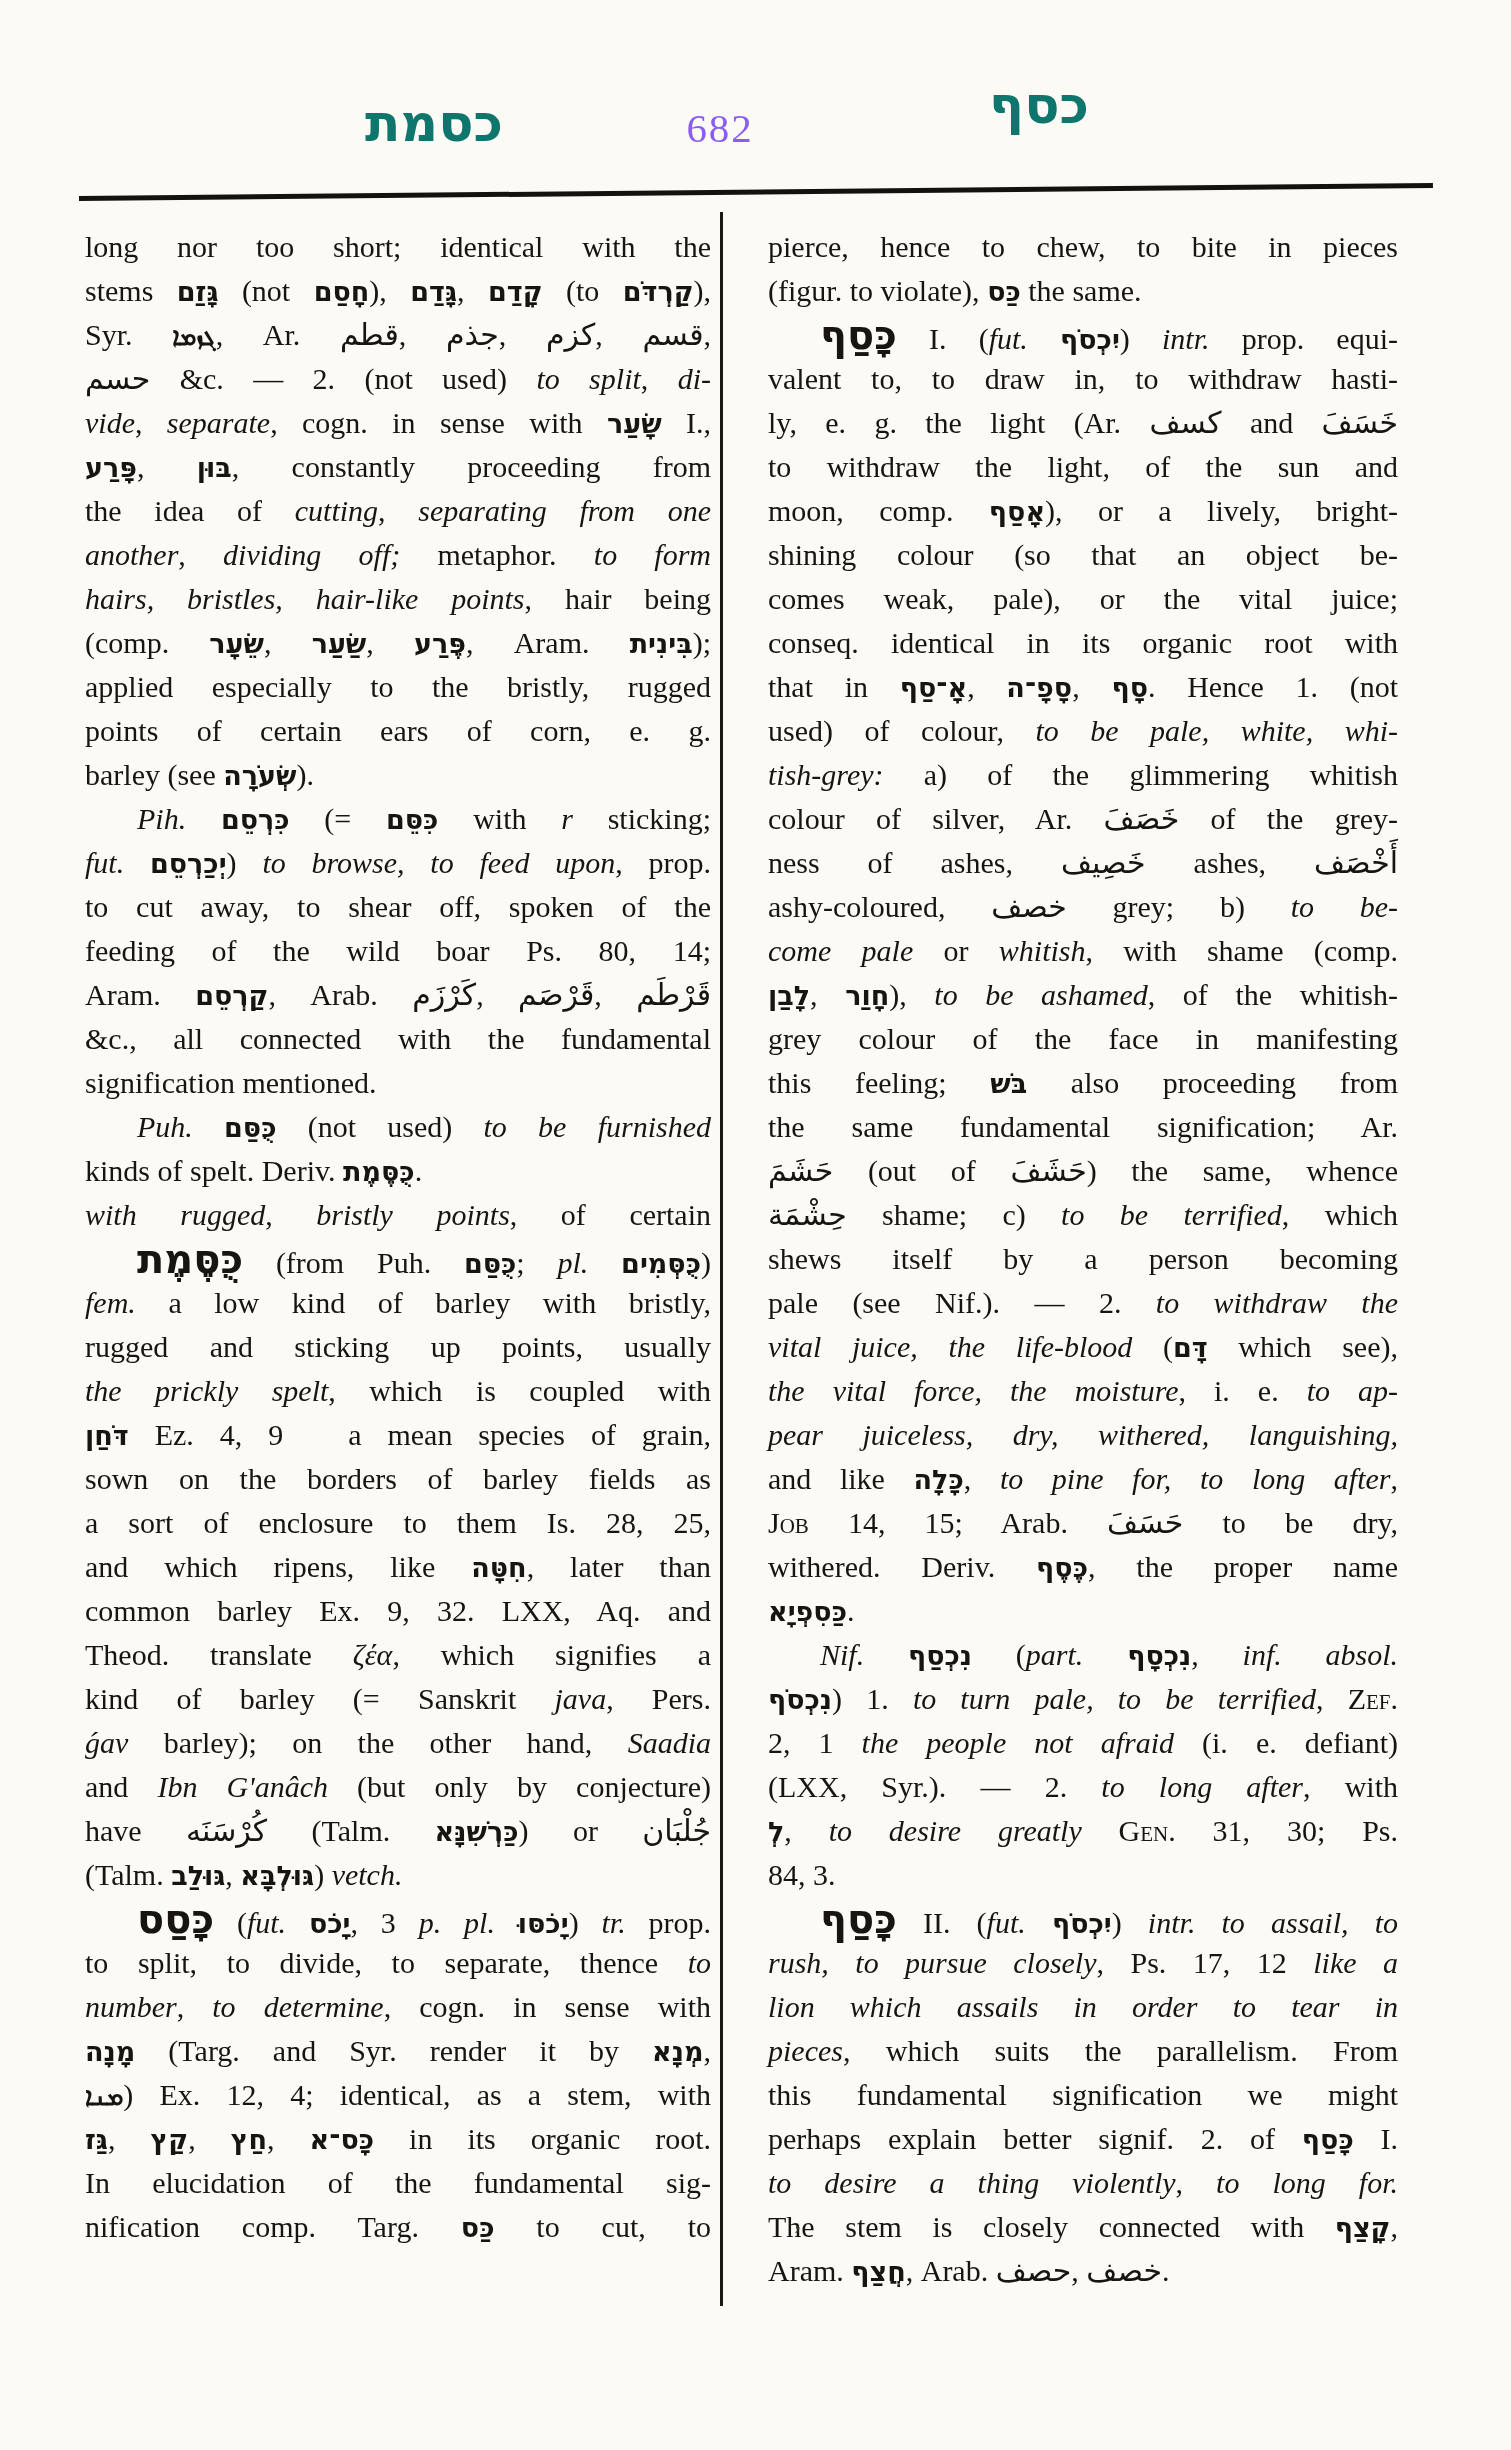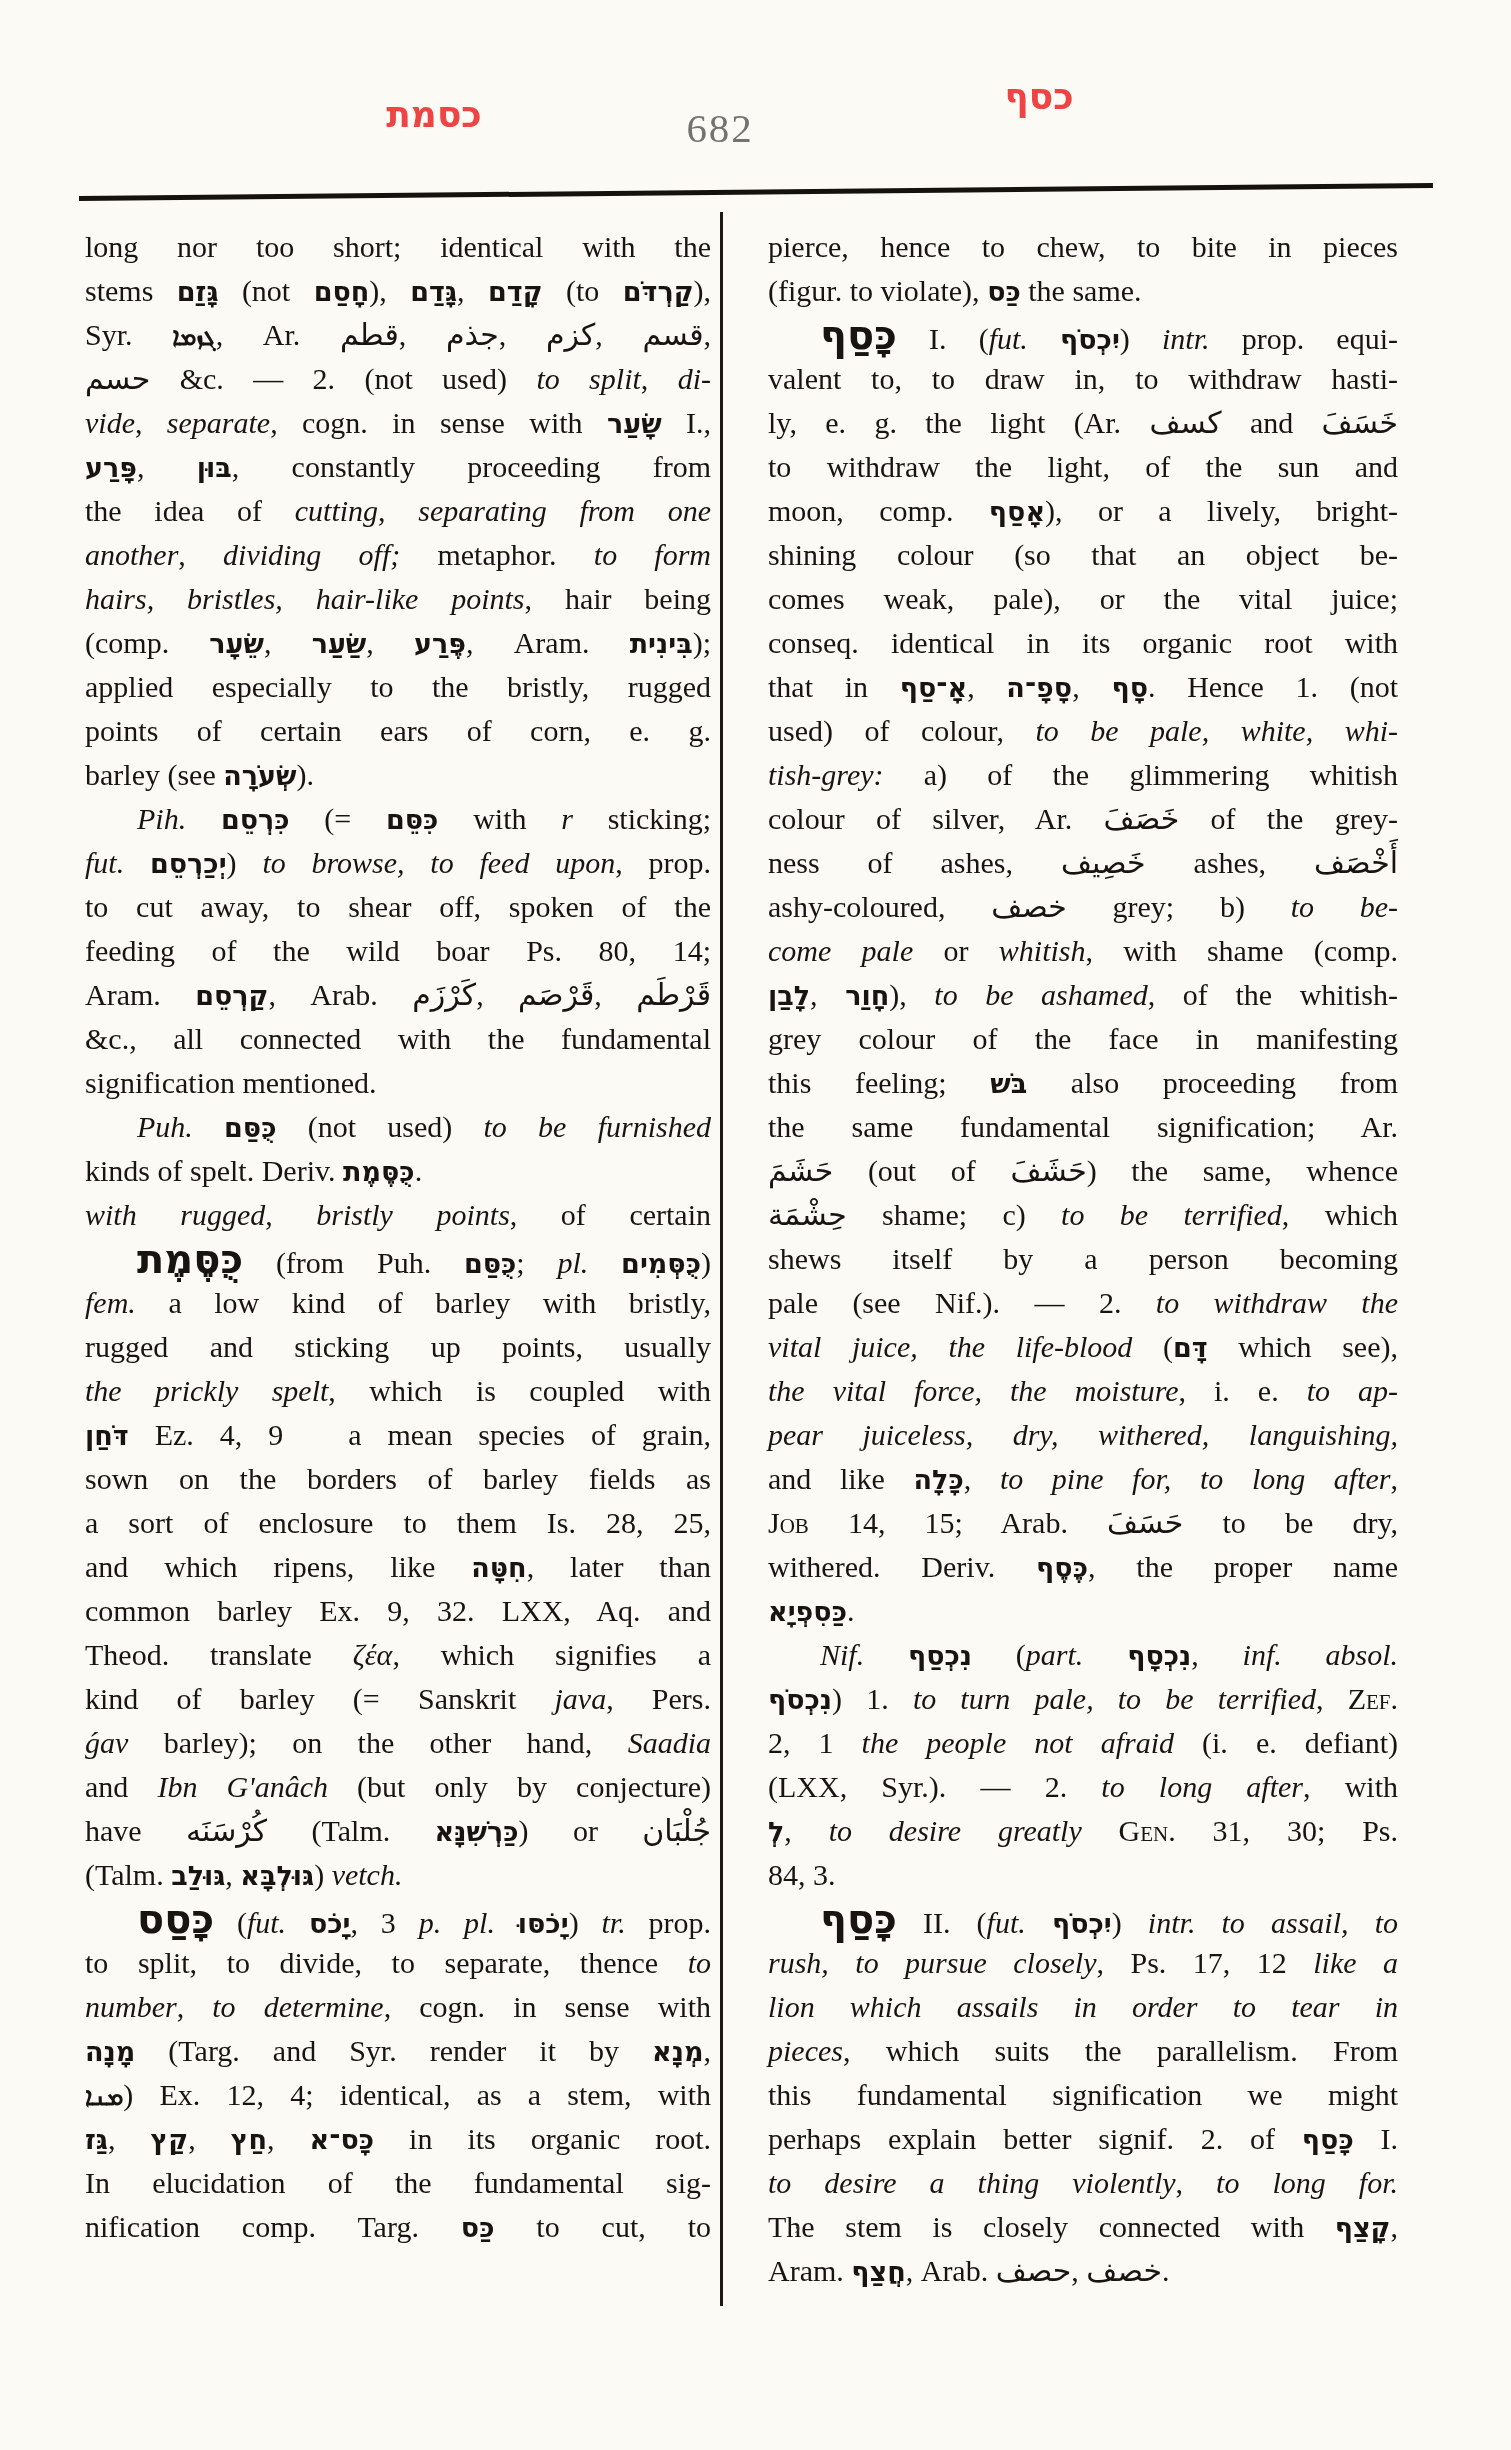--- a/index.html
+++ b/index.html
@@ -8,28 +8,28 @@
     background:#fbfaf5;
     font-family:"Liberation Serif","DejaVu Serif",serif;
     color:#181411;
     overflow:hidden;
   }
   .page{position:absolute;inset:0;}
   
   .hdr-heb{
     position:absolute;
     font-family:"DejaVu Sans","Liberation Sans",sans-serif;
-    font-weight:bold;font-size:36px;line-height:1;
-    color:#ef4444;
+    font-weight:bold;font-size:52px;line-height:1;
+    color:#0f766e;
   }
   .hdr-left{left:353px;top:97px;width:162px;text-align:center;}
   .hdr-right{left:976px;top:79px;width:126px;text-align:center;}
   .hdr-num{
     position:absolute;left:648px;top:104px;width:144px;text-align:center;
-    font-size:41px;letter-spacing:1.8px;color:#737373;
+    font-size:41px;letter-spacing:1.8px;color:#8b5cf6;
   }
   .hdr-rule{
     position:absolute;left:79px;top:196px;width:1354px;height:4.5px;
     background:#15110e;transform:rotate(-0.55deg);transform-origin:left center;
   }
   .col-divider{
     position:absolute;left:720px;top:212px;width:2.7px;height:2094px;
     background:#1c1814;
   }
   

